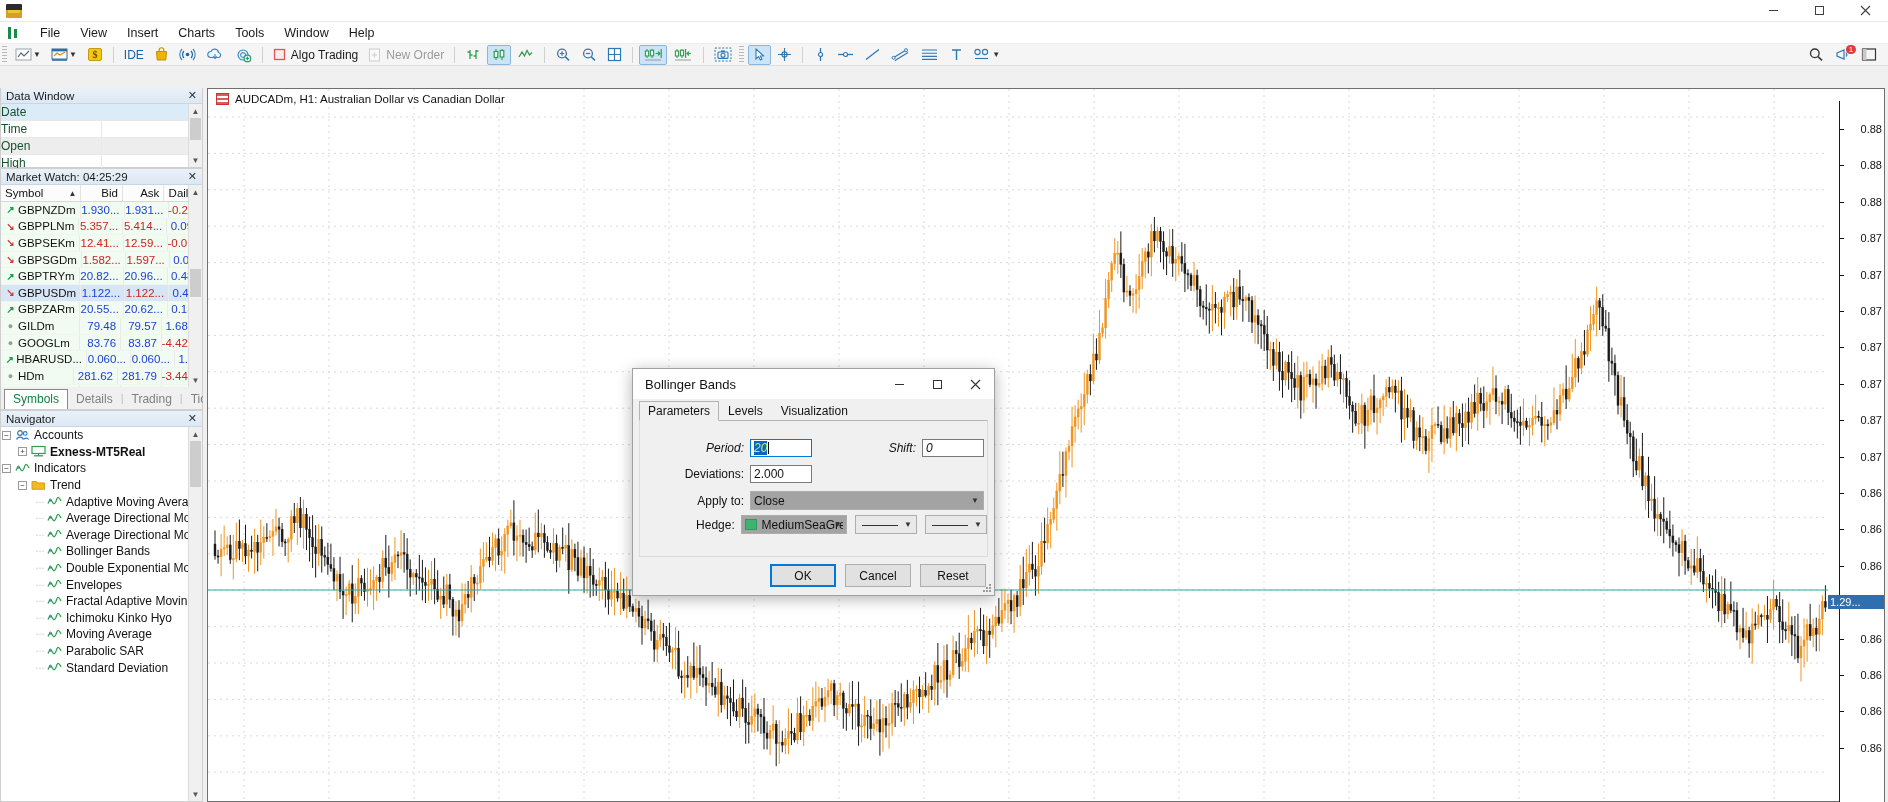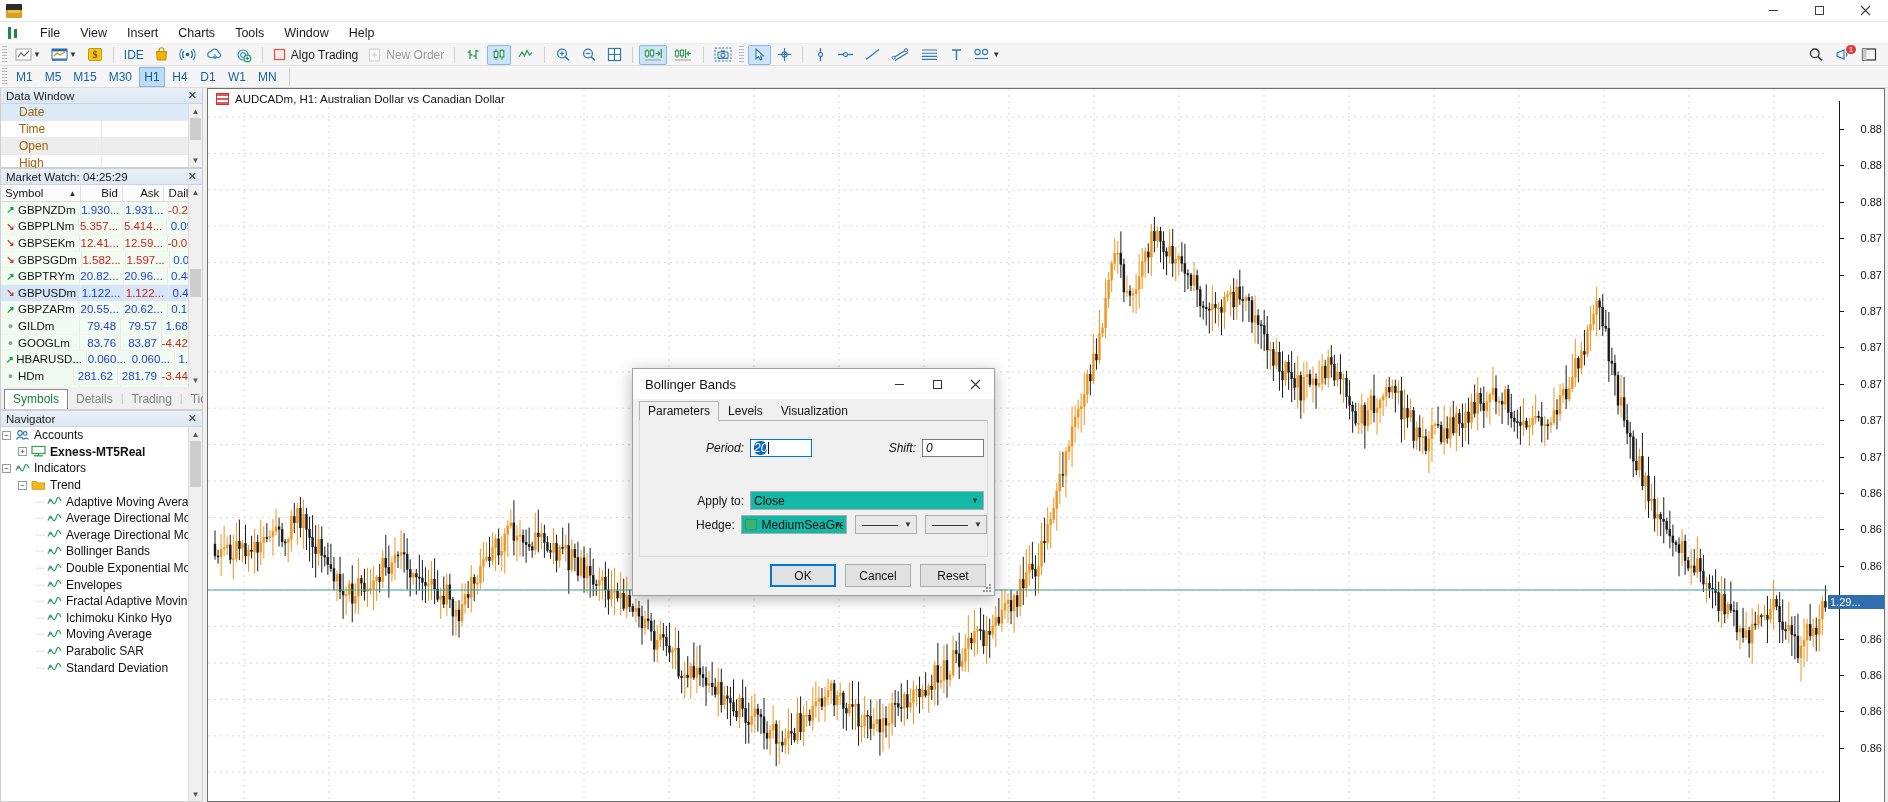--- a/index.html
+++ b/index.html
@@ -76,21 +76,21 @@
     display:flex; align-items:center; padding-left:5px; font-size:11.5px; color:#1a1a1a;
     border-bottom:1px solid #c9d6e2;
   }
   .panel-head .x { margin-left:auto; margin-right:5px; font-size:11px; color:#333; cursor:default;}
 
   
   .datawin { position:absolute; top:0; left:0; width:203px; height:80px; background:#fff;
      border:1px solid #cfcfcf; border-top:none; }
   .dw-rows { position:absolute; top:16px; left:0; right:0; bottom:0; }
   .dw-row { height:17px; display:flex; font-size:12px; border-bottom:1px solid #e8e8e8; }
-  .dw-row .k { width:100px; padding-left:18px; line-height:16px; color:#a16207; }
+  .dw-row .k { width:100px; line-height:16px; color:#14532d; }
   .dw-row .v { flex:1; border-left:1px solid #e8e8e8; }
   .dw-row.sel { background:#dcebf8; }
   .dw-row.alt .k, .dw-row.alt .v { background:#ededed; }
 
   
   .mw { position:absolute; top:80px; left:0; width:203px; height:242px; background:#fff;
      border:1px solid #cfcfcf; }
   .mw-grid { position:absolute; top:16px; left:0; right:0; bottom:22px; overflow:hidden; }
   .mw-hdr { height:17px; display:flex; background:#fcfcfc; border-bottom:1px solid #d8d8d8;
      font-size:11.5px; color:#111; }
@@ -162,23 +162,23 @@
   .dlg-tab { font-size:12px; padding:2px 8px 2px; color:#111; border:1px solid transparent; cursor:default;}
   .dlg-tab.active { background:#f0f0f0; border:1px solid #b4b4b4; border-bottom-color:#f0f0f0;
      position:relative; z-index:2; }
   .dlg-pane { position:absolute; top:21px; left:6px; right:6px; bottom:38px;
      background:#f0f0f0; border:1px solid #dcdcdc; border-top:1px solid #b4b4b4; }
   .frow { position:absolute; display:flex; align-items:center; }
   .flabel { font-size:12px; color:#111; text-align:right; }
   .finput { height:18px; background:#fff; border:1px solid #7a7a7a; font-size:12px;
      padding:0 3px; display:flex; align-items:center; color:#111; }
   .finput.focus { border:1px solid #0078d7; }
-  .sel-text { background:#0a66c2; color:#ffffff;border-radius:6px; }
+  .sel-text { background:#0a66c2; color:#bef264; }
   .caretbar { display:inline-block; width:1px; height:12px; background:#111; margin-left:1px;}
-  .fselect { height:19px; background:#14b8a6; border:1px solid #adadad; font-size:12px;
+  .fselect { height:19px; background:#a3a3a3; border:1px solid #adadad; font-size:12px;
      display:flex; align-items:center; padding:0 3px; color:#111; position:relative;}
   .fselect .chev { position:absolute; right:4px; font-size:8px; color:#333; }
   .swatch { width:13px; height:11px; margin-right:5px; border:1px solid rgba(0,0,0,.15);}
   .linebox { height:19px; background:#e9e9e9; border:1px solid #adadad; position:relative; }
   .linebox .ln { position:absolute; left:6px; right:18px; top:9px; height:1px; background:#333; }
   .linebox .chev { position:absolute; right:4px; top:4px; font-size:8px; color:#333; }
   .dlg-btns { position:absolute; bottom:8px; right:8px; display:flex; gap:9px; }
   .dbtn { width:66px; height:23px; background:#e1e1e1; border:1px solid #adadad;
      font-size:12px; display:flex; align-items:center; justify-content:center; color:#111; cursor:default;}
   .dbtn.default { border:2px solid #0078d7; background:#e1e1e1; }
@@ -453,33 +453,20 @@
       </div>
       <div class="tbtn">
         <svg width="16" height="15" viewBox="0 0 16 15">
           <rect x="1.5" y="2" width="13" height="11" fill="none" stroke="#333" stroke-width="1.2"></rect>
           <rect x="1.5" y="2" width="4" height="11" fill="#c9c9c9"></rect>
         </svg>
       </div>
     </div>
   </div>
 
-  <div class="periodbar">
-    <div class="grip"></div>
-    <div class="pbtn">M1</div>
-    <div class="pbtn">M5</div>
-    <div class="pbtn">M15</div>
-    <div class="pbtn">M30</div>
-    <div class="pbtn active">H1</div>
-    <div class="pbtn">H4</div>
-    <div class="pbtn">D1</div>
-    <div class="pbtn">W1</div>
-    <div class="pbtn">MN</div>
-    <div class="pb-fill"></div>
-  </div>
 
   <div class="leftdock">
 
     <div class="datawin">
       <div class="panel-head">
         <span>Data Window</span>
         <span class="x">✕</span>
       </div>
       <div class="dw-rows">
         <div class="dw-row sel">
@@ -2048,20 +2035,24 @@
         <div class="frow" style="left:0;top:18px;width:100%;font-style:italic;">
           <span class="flabel" style="width:104px;">Period:</span>
           <span class="finput focus" style="width:62px;margin-left:6px;">
             <span class="sel-text">20</span>
               <span class="caretbar"></span>
           </span>
           <span class="flabel" style="width:58px;margin-left:46px;">Shift:</span>
           <span class="finput" style="width:62px;margin-left:6px;">0</span>
         </div>
 
+        <div class="frow" style="left:0;top:44px;width:100%;">
+          <span class="flabel" style="width:104px;">Deviations:</span>
+          <span class="finput" style="width:62px;margin-left:6px;">2.000</span>
+        </div>
 
         <div class="frow" style="left:0;top:70px;width:100%;">
           <span class="flabel" style="width:104px;">Apply to:</span>
           <span class="fselect" style="width:234px;margin-left:6px;">
             <span>Close</span>
             <span class="chev">▼</span>
           </span>
         </div>
 
         <div class="frow" style="left:0;top:94px;width:100%;">

